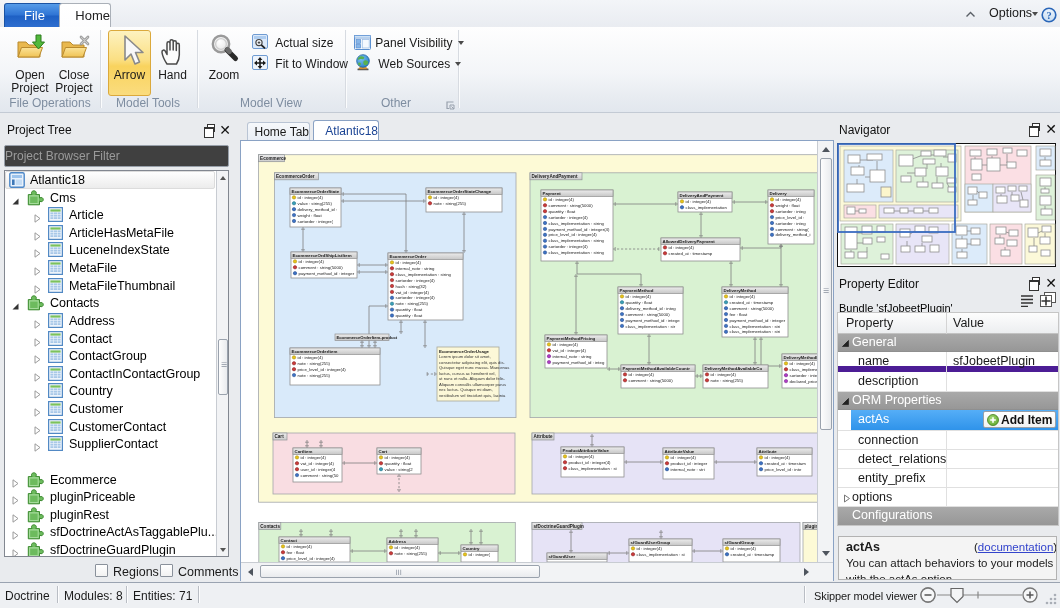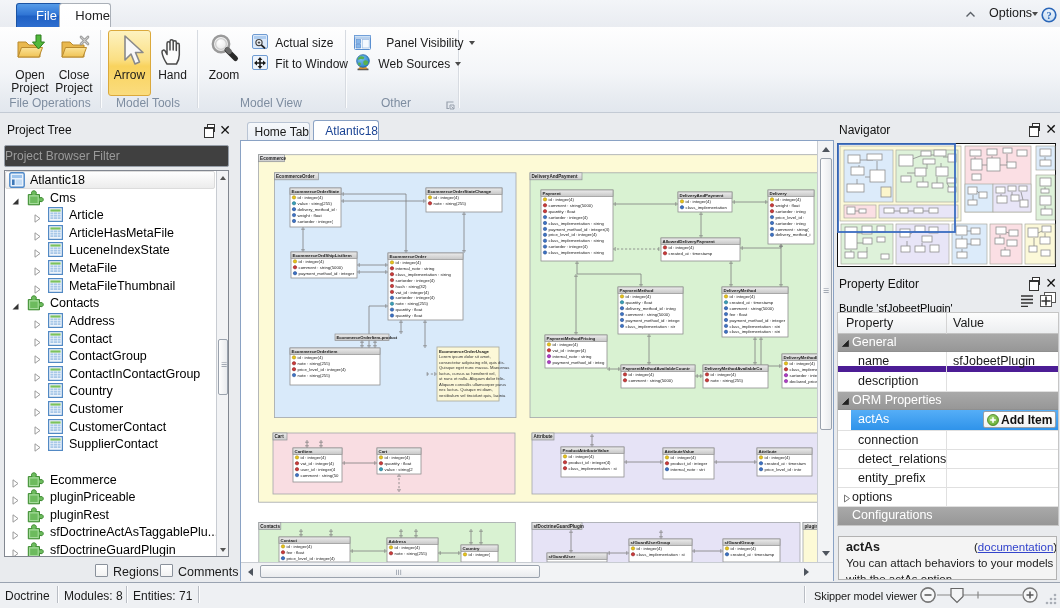--- a/index.html
+++ b/index.html
@@ -1,19 +1,19 @@
 <!DOCTYPE html>
 <html><head><meta charset="utf-8"><title>Skipper</title><style>
 *{margin:0;padding:0;box-sizing:border-box}
 html,body{width:1060px;height:608px;overflow:hidden}
 body{font-family:"Liberation Sans",sans-serif;background:#e9ebee;position:relative;font-size:12px;color:#1a1a1a}
 .abs{position:absolute}
 
 #tabbar{left:0;top:0;width:1060px;height:27px;background:linear-gradient(#f3f5f8,#e9ecf1)}
-#filetab{left:16px;top:3px;width:61px;height:24px;border-radius:3px 3px 0 0;
+#filetab{left:4px;top:3px;width:61px;height:24px;border-radius:3px 3px 0 0;
  background:linear-gradient(#559be8,#2f74d4 48%,#1e60c4 52%,#2e6ecf);border:1px solid #1a53a3;border-bottom:none;
  color:#fff;text-align:center;line-height:23px;font-size:13px}
 #hometab{left:59px;top:3px;width:52px;height:25px;border-radius:3px 3px 0 0;background:linear-gradient(#ffffff,#fdfdfe);
  border:1px solid #aab0b8;border-bottom:none;color:#222;text-align:right;line-height:23px;font-size:13px}
 #ribbon{left:0;top:27px;width:1060px;height:86px;background:linear-gradient(#fefefe,#f3f5f8 55%,#e8ecf1 82%,#e2e7ee);border-bottom:1px solid #c3cad4}
 .rsep{top:3px;width:1px;height:78px;background:#d7dbe1;box-shadow:1px 0 0 #fbfcfd}
 .glabel{top:70px;height:14px;font-size:12px;color:#7e8da0;text-align:center}
 .bigbtn{top:2px;height:68px;text-align:center;font-size:12px;color:#1a1a1a}
 .bigbtn .cap{position:absolute;left:0;right:0;top:39px;line-height:12.5px}
 .smallbtn{height:20px;font-size:12px;color:#1a1a1a;line-height:20px;white-space:nowrap}
@@ -151,21 +151,21 @@
         <path d="M14 8 L11 5.6 V10.4 Z"></path>
       </g>
 <path d="M4 8 h8 M8 4 v8" stroke="#1a1a1a" stroke-width="1.6"></path>
 </svg> <span style="margin-left:3px">Fit to Window</span></div>
 <div class="abs smallbtn" style="left:354px;top:33px"><svg width="17" height="15" viewBox="0 0 17 15">
 <rect x="0.5" y="0.5" width="16" height="14" rx="1" fill="#fdfefe" stroke="#5a8fd0"></rect>
 <rect x="0.5" y="0.5" width="16" height="2.6" fill="#cce0f5" stroke="#5a8fd0" stroke-width="0.6"></rect>
 <rect x="2" y="4.6" width="4.6" height="3.8" fill="#88b6e8" stroke="#5a8fd0" stroke-width="0.7"></rect>
 <rect x="2" y="9.6" width="4.6" height="3.4" fill="#88b6e8" stroke="#5a8fd0" stroke-width="0.7"></rect>
 <rect x="8.2" y="4.6" width="7" height="8.4" fill="#f5f9fe" stroke="#8fb4e0" stroke-width="0.7"></rect>
-</svg> <span style="margin-left:12px">Panel Visibility</span><span class="dda"></span></div>
+</svg> <span style="margin-left:1px">Panel Visibility</span><span class="dda"></span></div>
 <div class="abs smallbtn" style="left:354px;top:54px"><svg width="18" height="17" viewBox="0 0 18 17">
 <rect x="3.5" y="14.6" width="11" height="1.7" rx="0.5" fill="#555"></rect>
 <path d="M6.5 12.5 L5 14.8 h8 L11.5 12.5 Z" fill="#f0a030" stroke="#c07818" stroke-width="0.6"></path>
 <defs>
         <radialGradient id="gl" cx="0.35" cy="0.3" r="0.9">
           <stop offset="0" stop-color="#7cc4f0"></stop>
           <stop offset="1" stop-color="#1b72c0"></stop>
         </radialGradient>
       </defs>
 <circle cx="9" cy="7" r="6.3" fill="url(#gl)" stroke="#1a5fa0" stroke-width="0.8"></circle>

